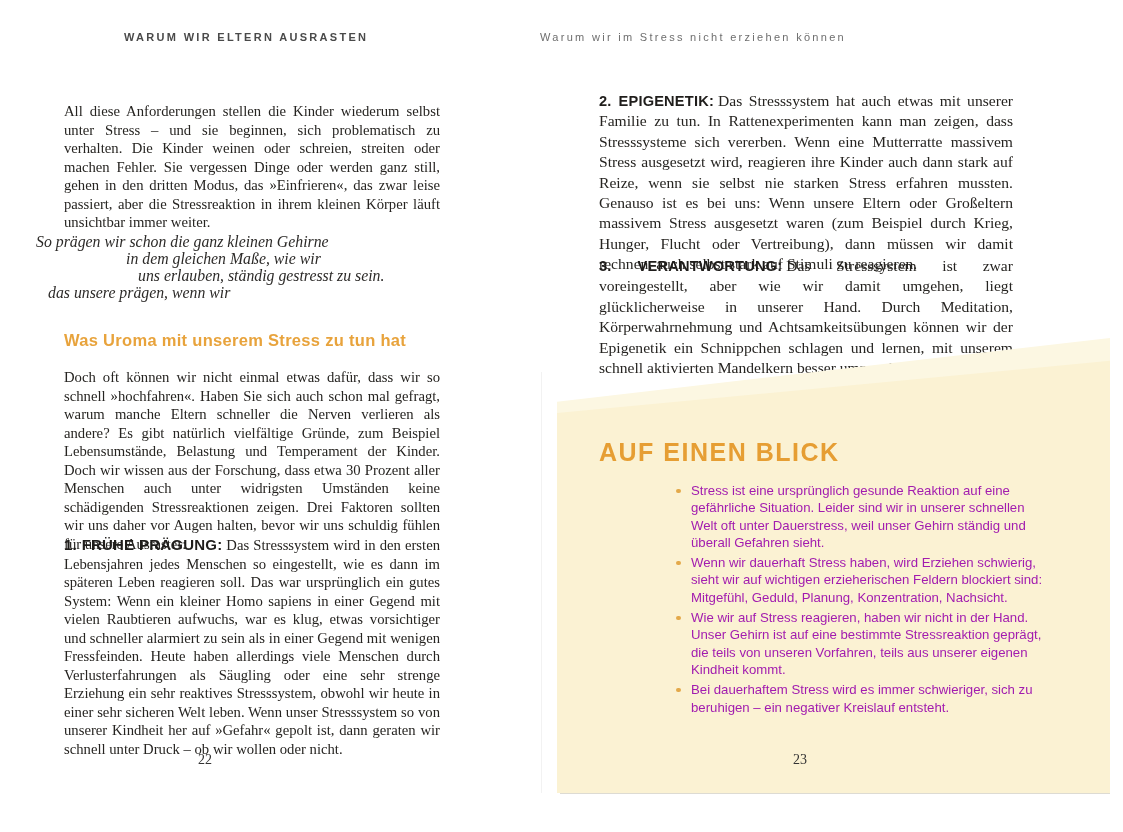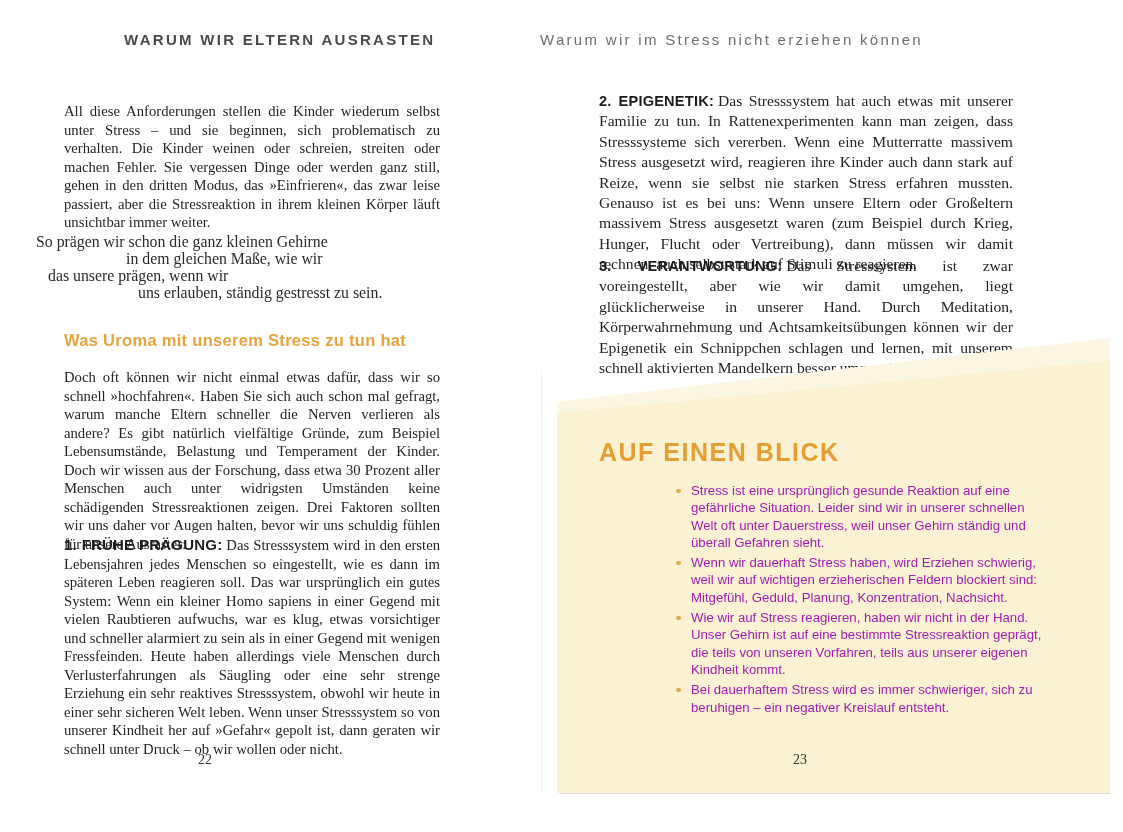--- a/index.html
+++ b/index.html
@@ -4,21 +4,21 @@
 <style>
   html, body { margin:0; padding:0; background:#ffffff; }
   .spread {
     position:relative; width:1123px; height:832px; background:#ffffff;
     overflow:hidden; font-family:"Liberation Serif", serif;
   }
 
   
   .running-head {
     position:absolute; font-family:"Liberation Sans", sans-serif;
-    font-size:15px; letter-spacing:2.3px; white-space:nowrap;
+    font-size:11px; letter-spacing:2.3px; white-space:nowrap;
   }
   .rh-left  { left:124px; top:31px; font-weight:bold; color:#4a4a4a; }
   .rh-right { left:540px; top:31px; width:565px; text-align:left; color:#6e6e6e; }
 
   
   .body {
     position:absolute; margin:0; color:#262421; text-align:justify;
     font-family:"Liberation Serif", serif;
   }
   .lbody { left:64px;  width:376px; font-size:14.7px; line-height:18.5px;margin-top:12px; }
@@ -27,21 +27,21 @@
   .lead {
     font-family:"Liberation Sans", sans-serif; font-weight:bold;
     letter-spacing:0.2px; margin-right:4px; color:#1f1d1b;
   }
   .lbody .lead { font-size:15px; }
   .rbody .lead { font-size:14.6px; }
 
   
   .quote {
     position:absolute; left:36px; top:234px; width:430px;
-    font-family:"Liberation Serif", serif; 
+    font-family:"Liberation Serif", serif; font-style:italic;
     font-size:15.8px; color:#2c2a28;
   }
   .quote .ql { line-height:16.9px; white-space:nowrap; }
   .quote .q1 { margin-left:90px; }
   .quote .q2 { margin-left:12px; }
   .quote .q3 { margin-left:102px; }
 
   
   .sec-head {
     position:absolute; left:64px; top:331px; margin:0;
@@ -98,22 +98,22 @@
 
 <div class="spread">
 
   <div class="running-head rh-left">WARUM WIR ELTERN AUSRASTEN</div>
 
   <p class="body lbody" style="top:90px">All diese Anforderungen stellen die Kinder wiederum selbst unter Stress – und sie beginnen, sich problematisch zu verhalten. Die Kinder weinen oder schreien, streiten oder machen Fehler. Sie vergessen Dinge oder werden ganz still, gehen in den dritten Modus, das »Einfrieren«, das zwar leise passiert, aber die Stressreaktion in ihrem kleinen Körper läuft unsichtbar immer weiter.</p>
 
   <div class="quote">
     <div class="ql q0">So prägen wir schon die ganz kleinen Gehirne</div>
     <div class="ql q1">in dem gleichen Maße, wie wir</div>
+    <div class="ql q3">uns erlauben, ständig gestresst zu sein.</div>
     <div class="ql q2">das unsere prägen, wenn wir</div>
-    <div class="ql q3">uns erlauben, ständig gestresst zu sein.</div>
   </div>
 
   <h2 class="sec-head">Was Uroma mit unserem Stress zu tun hat</h2>
 
   <p class="body lbody" style="top:356px">Doch oft können wir nicht einmal etwas dafür, dass wir so schnell »hochfahren«. Haben Sie sich auch schon mal gefragt, warum manche Eltern schneller die Nerven verlieren als andere? Es gibt natürlich vielfältige Gründe, zum Beispiel Lebensumstände, Belastung und Temperament der Kinder. Doch wir wissen aus der Forschung, dass etwa 30 Prozent aller Menschen auch unter widrigsten Umständen keine schädigenden Stressreaktionen zeigen. Drei Faktoren sollten wir uns daher vor Augen halten, bevor wir uns schuldig fühlen für unsere Ausraster:</p>
 
   <p class="body lbody" style="top:524px">
     <span class="lead">1. FRÜHE PRÄGUNG:</span><span>Das Stresssystem wird in den ersten Lebensjahren jedes Menschen so eingestellt, wie es dann im späteren Leben reagieren soll. Das war ursprünglich ein gutes System: Wenn ein kleiner Homo sapiens in einer Gegend mit vielen Raubtieren aufwuchs, war es klug, etwas vorsichtiger und schneller alarmiert zu sein als in einer Gegend mit wenigen Fressfeinden. Heute haben allerdings viele Menschen durch Verlusterfahrungen als Säugling oder eine sehr strenge Erziehung ein sehr reaktives Stresssystem, obwohl wir heute in einer sehr sicheren Welt leben. Wenn unser Stresssystem so von unserer Kindheit her auf »Gefahr« gepolt ist, dann geraten wir schnell unter Druck – ob wir wollen oder nicht.</span>
   </p>
 
@@ -132,20 +132,20 @@
   </p>
 
   <div class="box-pale"></div>
   <div class="box-main"></div>
   <div class="box-bottom-line"></div>
 
   <h2 class="box-head">AUF EINEN BLICK</h2>
 
   <ul class="box-list">
     <li><span class="bullet-dot"></span><span>Stress ist eine ursprünglich gesunde Reaktion auf eine gefährliche Situation. Leider sind wir in unserer schnellen Welt oft unter Dauerstress, weil unser Gehirn ständig und überall Gefahren sieht.</span></li>
-    <li><span class="bullet-dot"></span><span>Wenn wir dauerhaft Stress haben, wird Erziehen schwierig, weil wir auf wichtigen erzieherischen Feldern blockiert sind: Mitgefühl, Geduld, Planung, Konzentration, Nachsicht.</span></li>
+    <li><span class="bullet-dot"></span><span>Wenn wir dauerhaft Stress haben, wird Erziehen schwierig, sieht wir auf wichtigen erzieherischen Feldern blockiert sind: Mitgefühl, Geduld, Planung, Konzentration, Nachsicht.</span></li>
     <li><span class="bullet-dot"></span><span>Wie wir auf Stress reagieren, haben wir nicht in der Hand. Unser Gehirn ist auf eine bestimmte Stressreaktion geprägt, die teils von unseren Vorfahren, teils aus unserer eigenen Kindheit kommt.</span></li>
     <li><span class="bullet-dot"></span><span>Bei dauerhaftem Stress wird es immer schwieriger, sich zu beruhigen – ein negativer Kreislauf entsteht.</span></li>
   </ul>
 
   <div class="pagenum pn-right">23</div>
 
 </div>
 
 </body></html>

